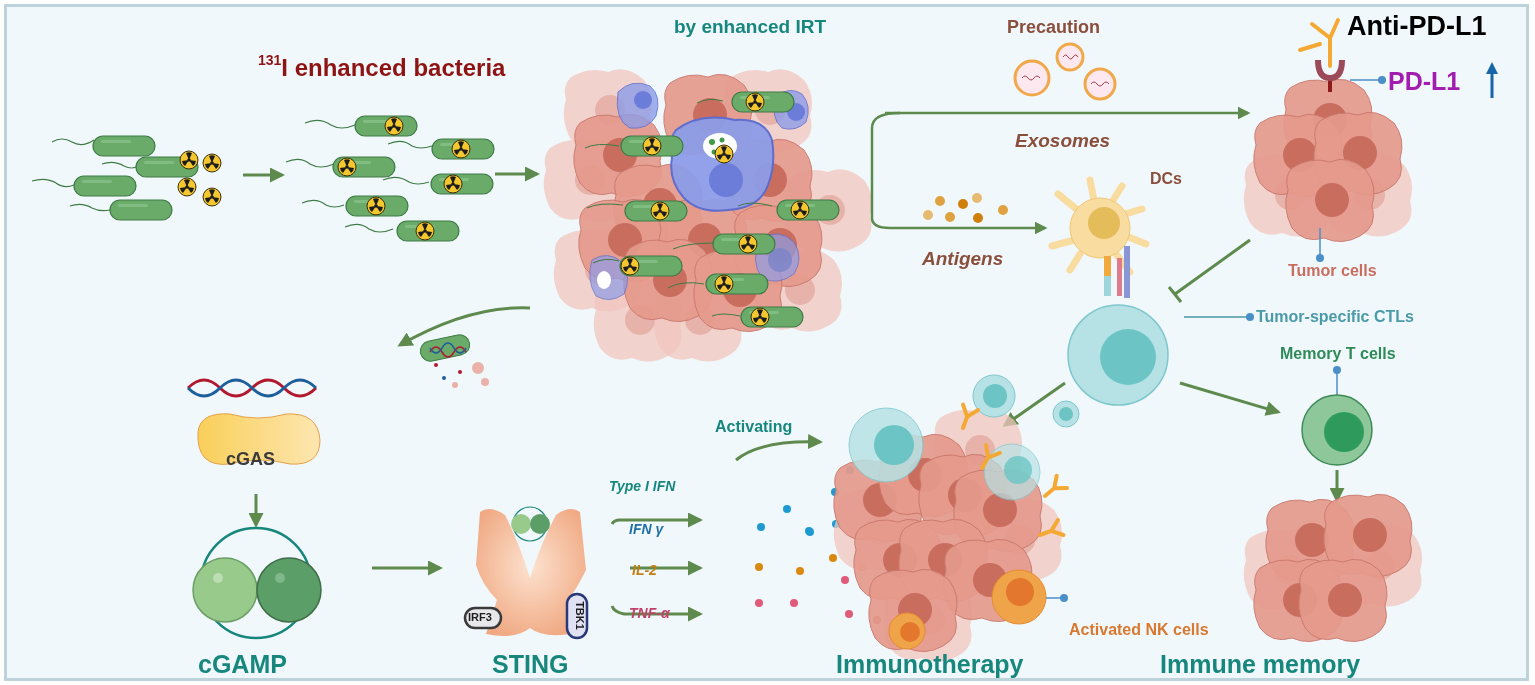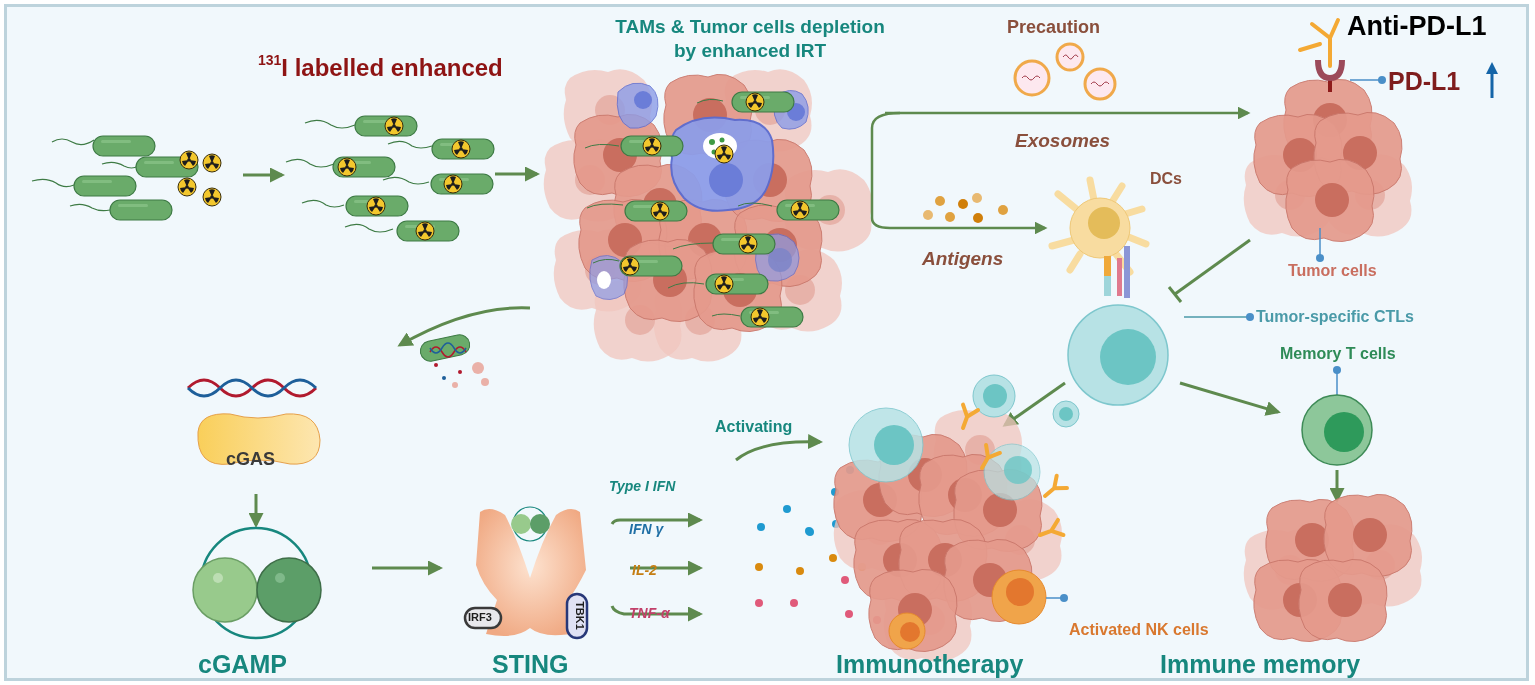--- a/index.html
+++ b/index.html
@@ -397,29 +397,28 @@
     <line x1="1046" y1="598" x2="1062" y2="598" stroke="#4a8fc8" stroke-width="1.5"></line>
       <circle cx="1064" cy="598" r="4" fill="#4a8fc8"></circle>
     <use href="#ab" x="963" y="428" transform="rotate(20 963 428)"></use>
     <use href="#ab" x="982" y="468" transform="rotate(30 982 468)"></use>
     <use href="#ab" x="1045" y="496" transform="rotate(50 1045 496)"></use>
     <use href="#ab" x="1040" y="535" transform="rotate(70 1040 535)"></use>
   </g>
 </svg>
 
 <div class="lbl" style="left:258px;top:55px;font-size:24px;color:#8e1414;">
-  <span class="sup">131</span><span>I labelled enhanced</span>
+  <span class="sup">131</span><span>I enhanced bacteria</span>
 </div>
 <div class="lbl teal" style="left:565px;top:15px;width:370px;text-align:center;font-size:19px;line-height:24px;">
-  <div>TAMs &amp; Tumor cells depletion</div>
   <div>by enhanced IRT</div>
 </div>
 <div class="lbl" style="left:1007px;top:18px;font-size:18px;color:#8a4f3c;">Precaution</div>
 <div class="lbl" style="left:1347px;top:13px;font-size:27px;color:#000000;text-align:right;">Anti-PD-L1</div>
-<div class="lbl" style="left:1388px;top:69px;font-size:25px;color:#7f1d1d;">PD-L1</div>
+<div class="lbl" style="left:1388px;top:69px;font-size:25px;color:#a21caf;">PD-L1</div>
 
 <div class="lbl it" style="left:1015px;top:119px;font-size:19px;color:#8a4f3c;">Exosomes</div>
 <div class="lbl it" style="left:922px;top:237px;font-size:19px;color:#8a4f3c;">Antigens</div>
 <div class="lbl" style="left:1150px;top:171px;font-size:16px;color:#8a4f3c;">DCs</div>
 <div class="lbl" style="left:1288px;top:263px;font-size:16px;color:#c96e5f;">Tumor cells</div>
 <div class="lbl" style="left:1256px;top:309px;font-size:16px;color:#4a9aa8;">Tumor-specific CTLs</div>
 <div class="lbl" style="left:1280px;top:346px;font-size:16px;color:#2e8b57;">Memory T cells</div>
 <div class="lbl teal" style="left:715px;top:419px;font-size:16px;">Activating</div>
 <div class="lbl" style="left:1069px;top:591px;font-size:16px;color:#d9782f;margin-top:31px;">Activated NK cells</div>
 

